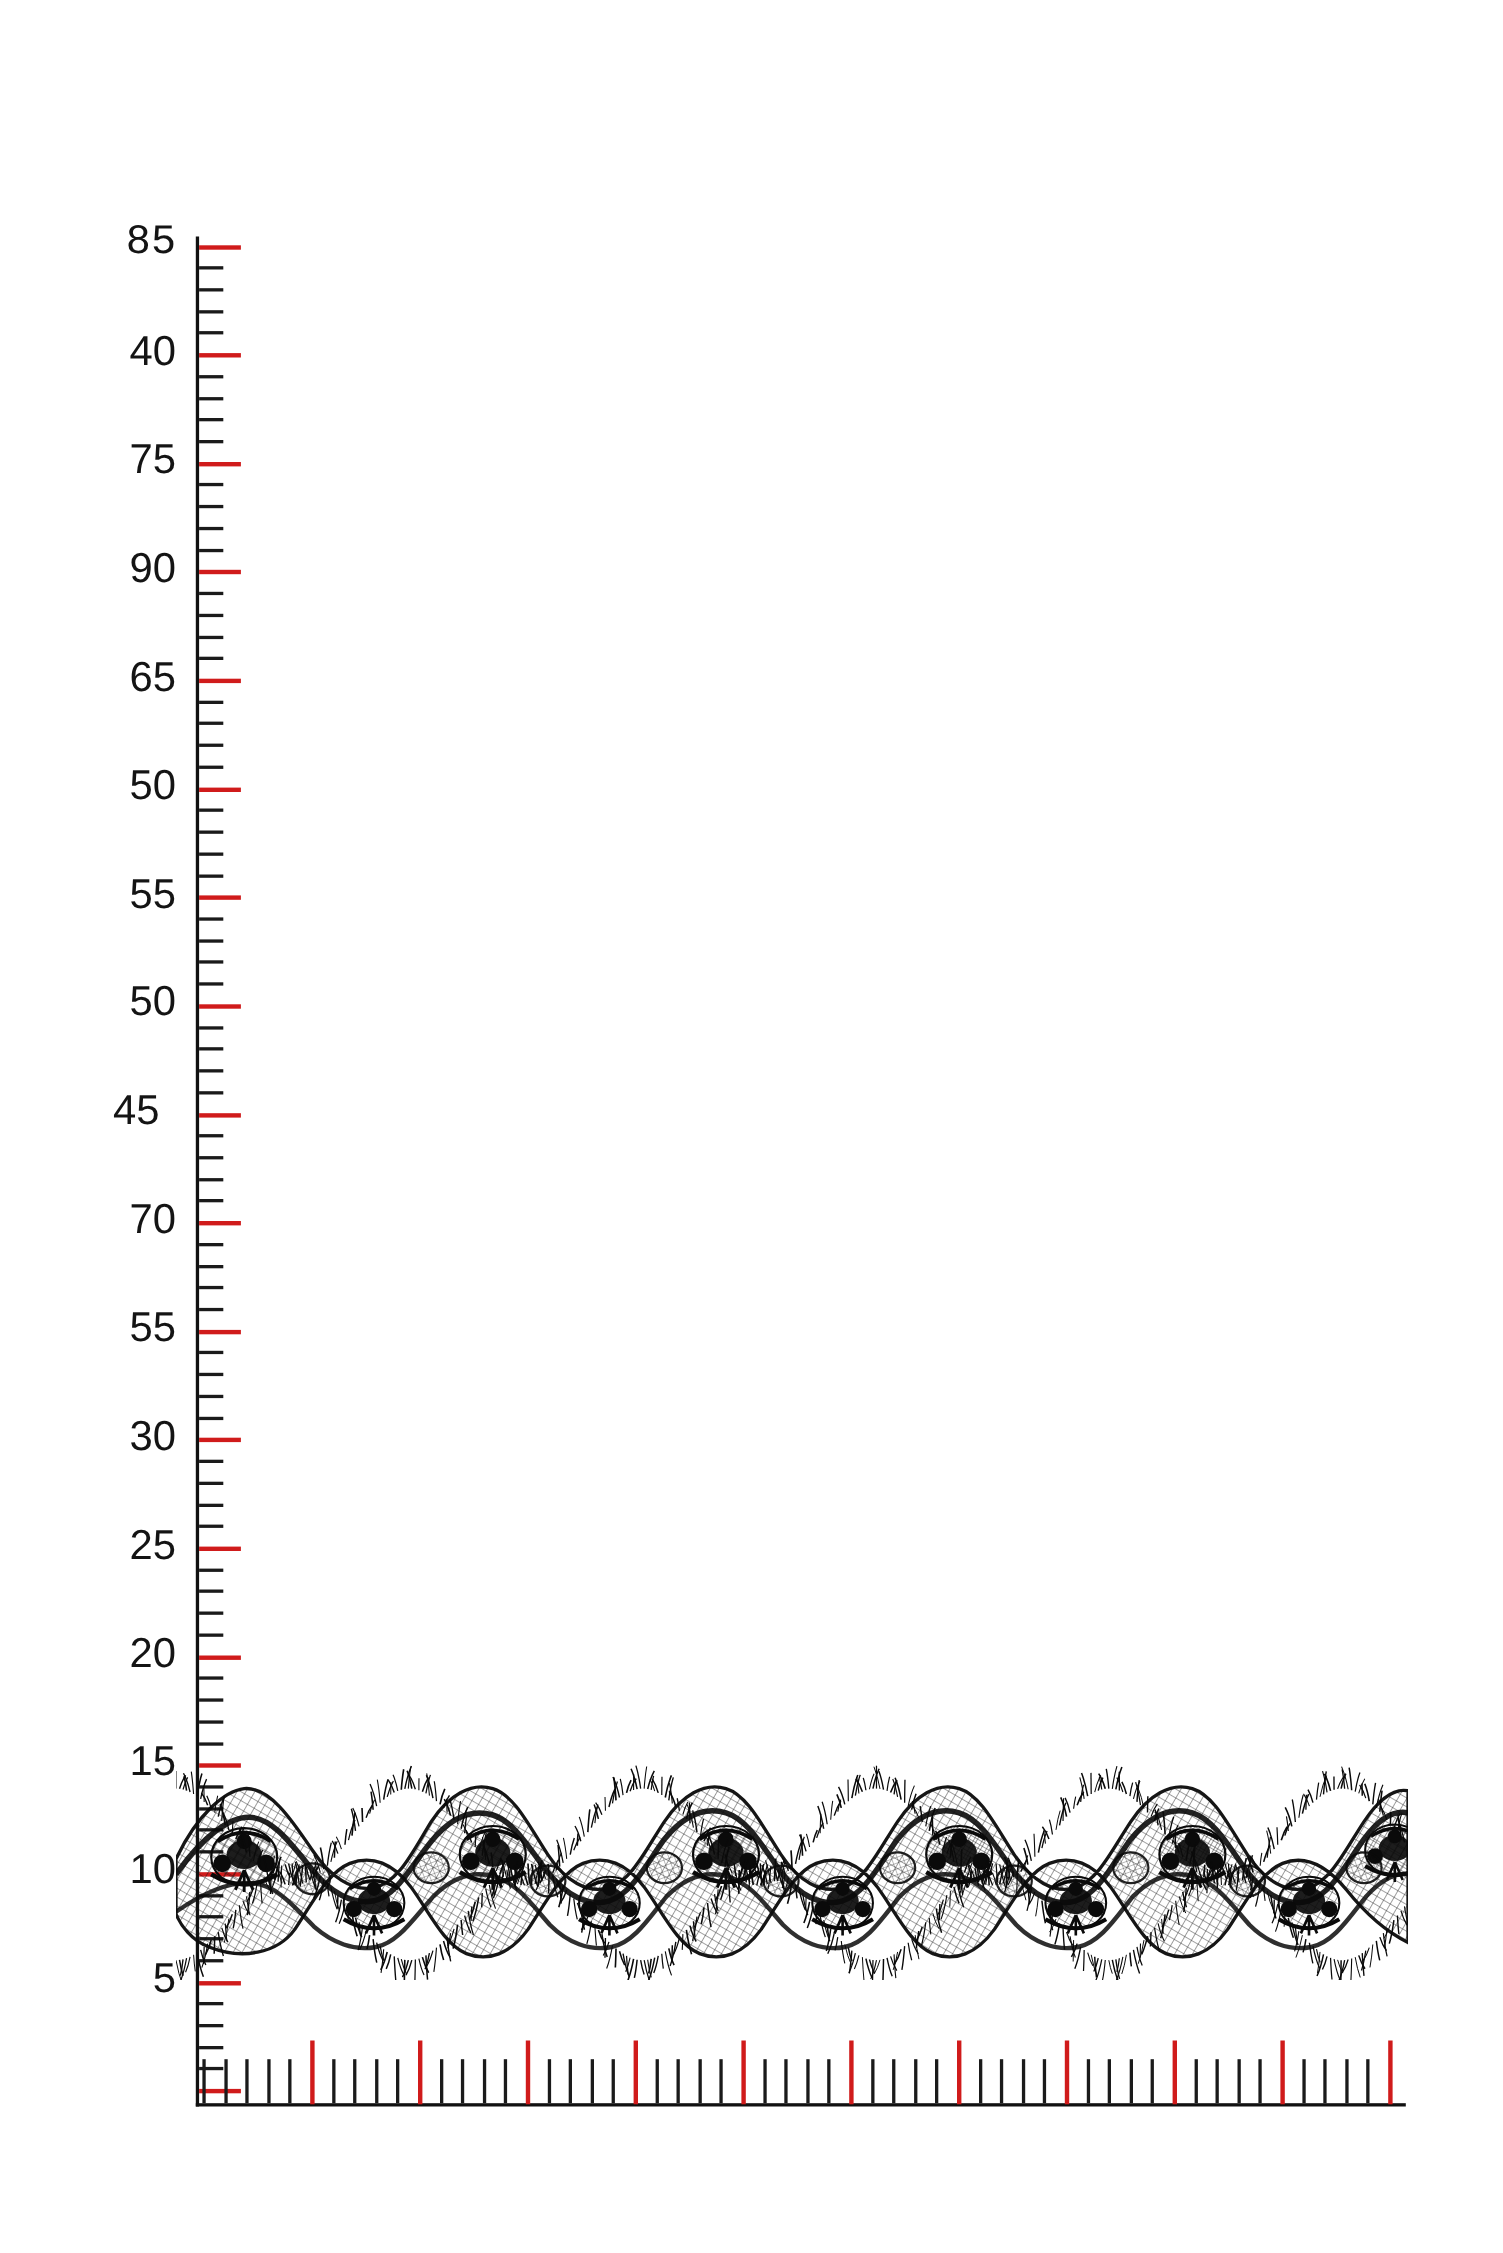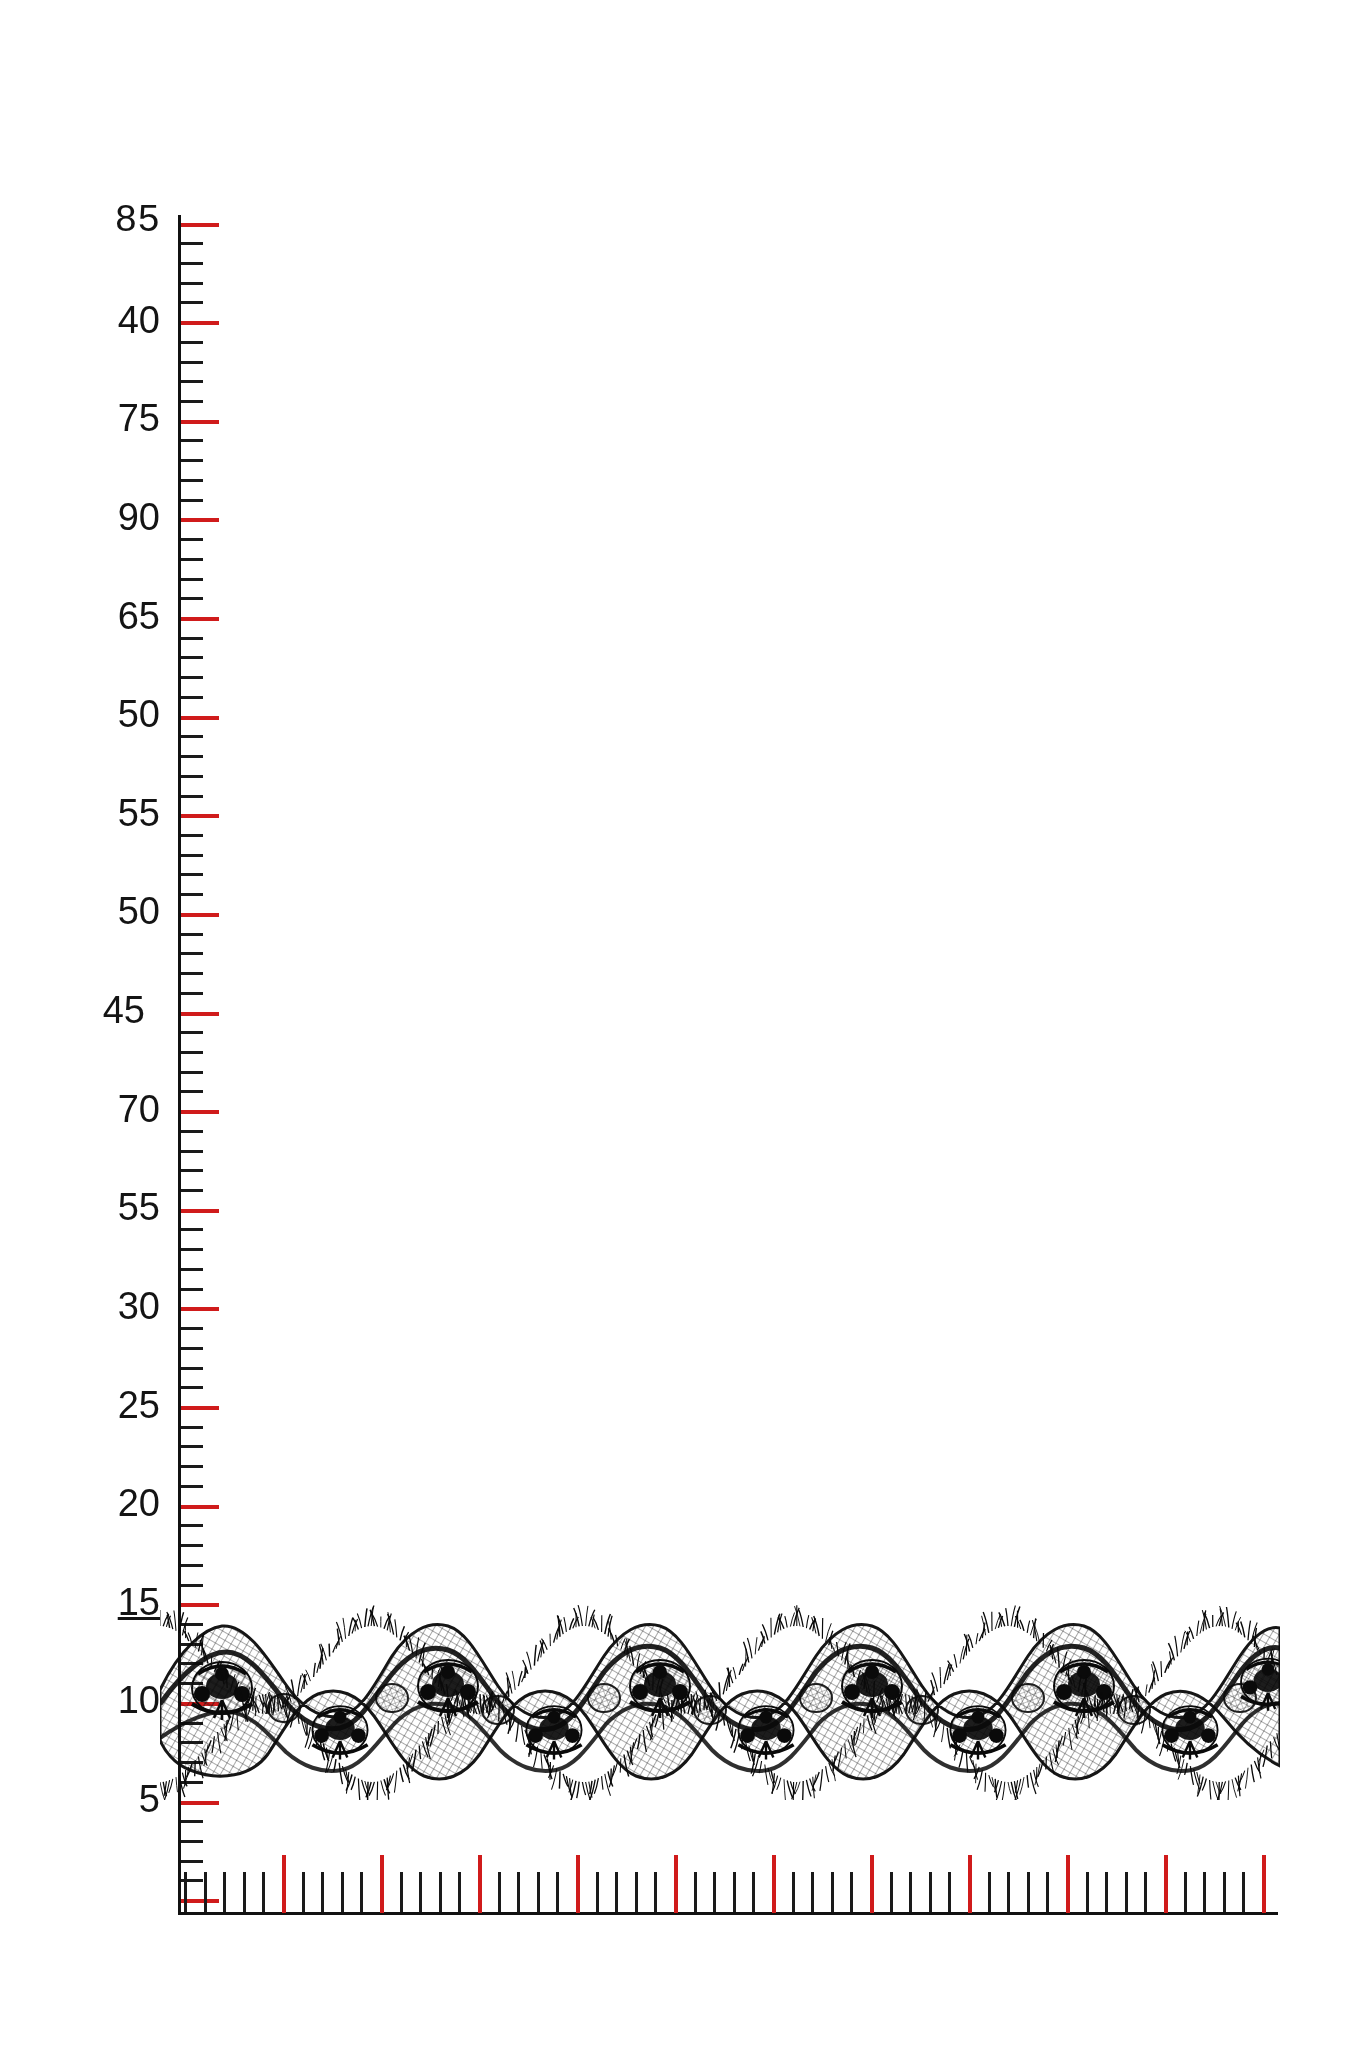--- a/index.html
+++ b/index.html
@@ -184,21 +184,21 @@
       <div class="v-label" style="top: 596.5px; left: 90px; width: 70px; right: auto;">65</div>
       <div class="v-label" style="top: 695.125px; left: 90px; width: 70px; right: auto;">50</div>
       <div class="v-label" style="top: 793.75px; left: 90px; width: 70px; right: auto;">55</div>
       <div class="v-label" style="top: 892.375px; left: 90px; width: 70px; right: auto;">50</div>
       <div class="v-label" style="top: 991px; left: 75px; width: 70px; right: auto;">45</div>
       <div class="v-label" style="top: 1089.62px; left: 90px; width: 70px; right: auto;">70</div>
       <div class="v-label" style="top: 1188.25px; left: 90px; width: 70px; right: auto;">55</div>
       <div class="v-label" style="top: 1286.88px; left: 90px; width: 70px; right: auto;">30</div>
       <div class="v-label" style="top: 1385.5px; left: 90px; width: 70px; right: auto;">25</div>
       <div class="v-label" style="top: 1484.12px; left: 90px; width: 70px; right: auto;">20</div>
-      <div class="v-label" style="top: 1582.75px; left: 90px; width: 70px; right: auto; text-decoration: underline;">15</div>
+      <div class="v-label" style="top: 1582.75px; left: 90px; width: 70px; right: auto;">15</div>
       <div class="v-label" style="top: 1681.38px; left: 90px; width: 70px; right: auto;">10</div>
       <div class="v-label" style="top: 1780px; left: 90px; width: 70px; right: auto;">5</div>
     </div>
 
   <div class="h-axis-line"></div>
   <div id="h-ticks">
       <div class="h-tick minor" style="left: 184px;"></div>
       <div class="h-tick minor" style="left: 203.6px;"></div>
       <div class="h-tick minor" style="left: 223.2px;"></div>
       <div class="h-tick minor" style="left: 242.8px;"></div>

